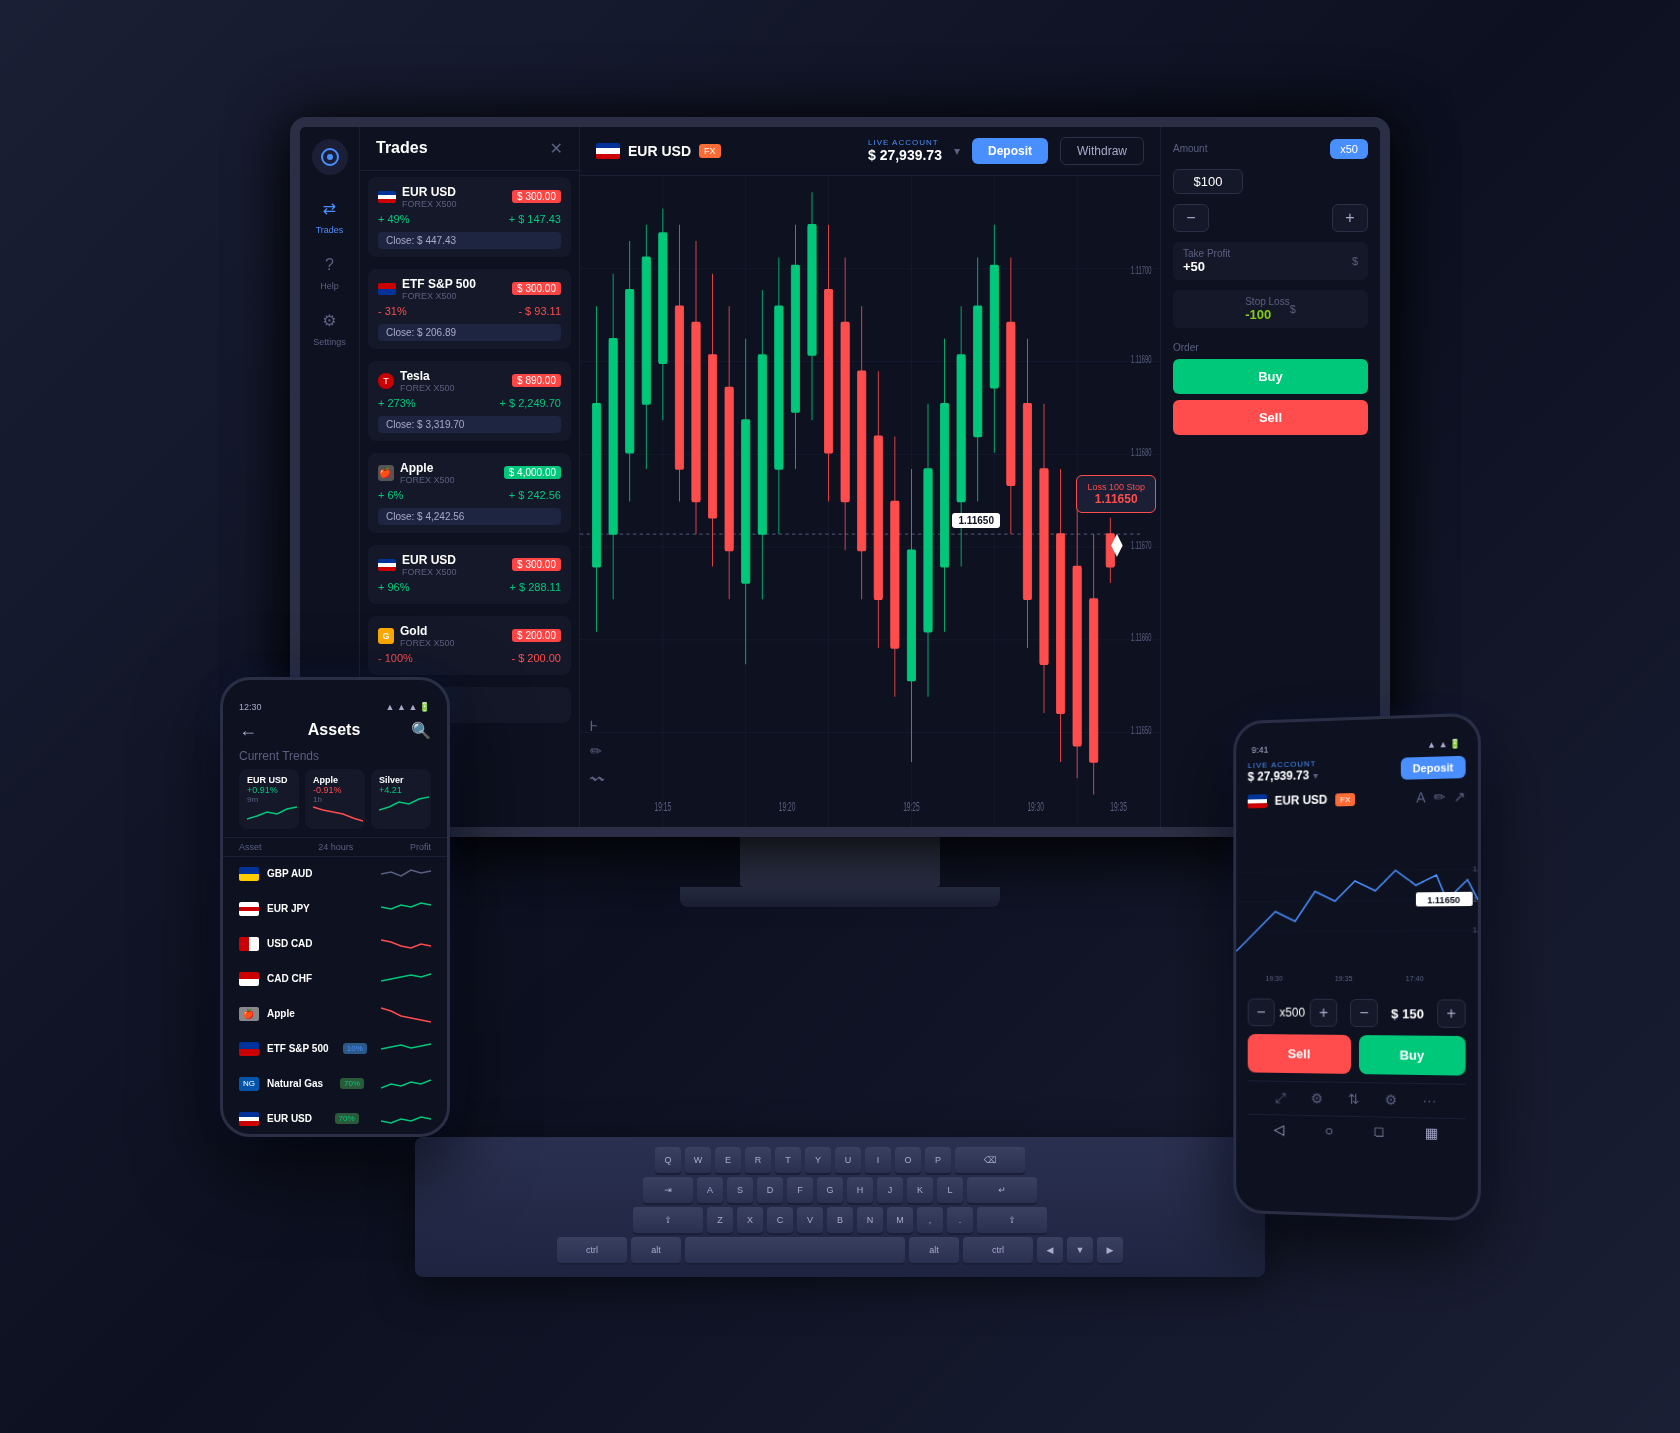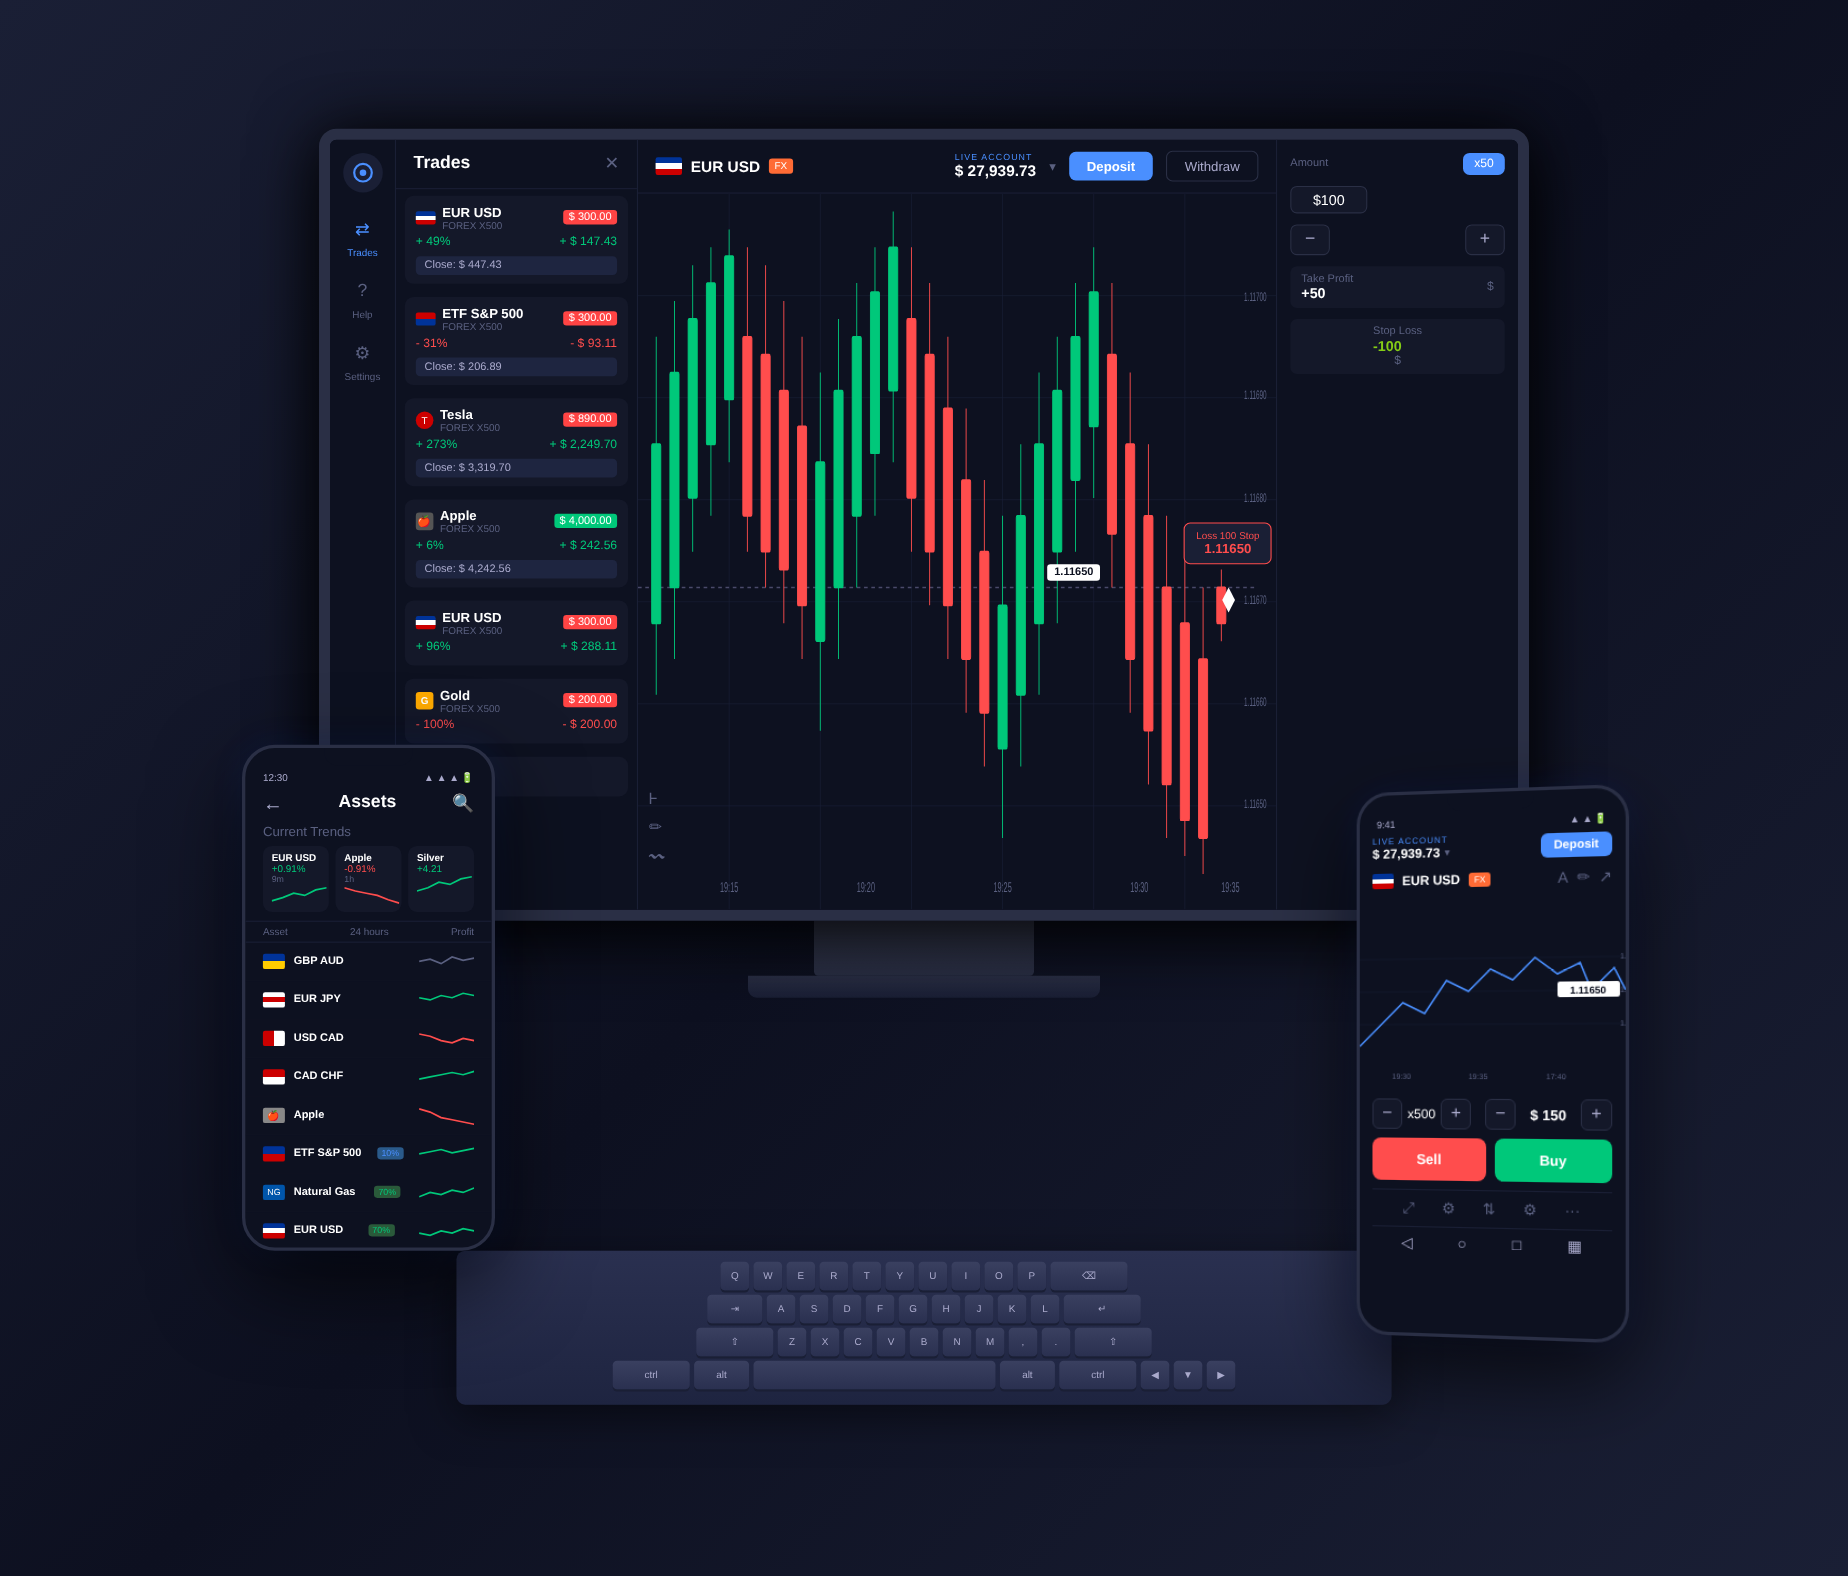--- a/index.html
+++ b/index.html
@@ -420,23 +420,22 @@
     .tp-dollar {
       font-size: 11px;
       color: #5a6080;
     }
 
     .stop-loss-row {
       background: #141829;
       border-radius: 6px;
       padding: 6px 10px;
       display: flex;
-      justify-content: flex-end;
-      align-items: center;
-      flex-direction: column;
+      justify-content: center;
+      align-items: center;
     }
 
     .sl-value {
       font-size: 13px;
       color: #84cc16;
       font-weight: 600;
     }
 
     .order-section {
       margin-top: 4px;
@@ -1139,20 +1138,25 @@
           </div>
 
           <div class="stop-loss-row">
             <div>
               <div class="tp-label">Stop Loss</div>
               <div class="sl-value">-100</div>
             </div>
             <span class="tp-dollar">$</span>
           </div>
 
+          <div class="order-section">
+            <div class="order-label">Order</div>
+            <button class="buy-btn">Buy</button>
+            <button class="sell-btn">Sell</button>
+          </div>
         </div>
 
       </div>
     </div>
     <div class="monitor-stand"></div>
     <div class="monitor-base"></div>
   </div>
 
   <div class="phone-left">
     <div class="phone-frame">

